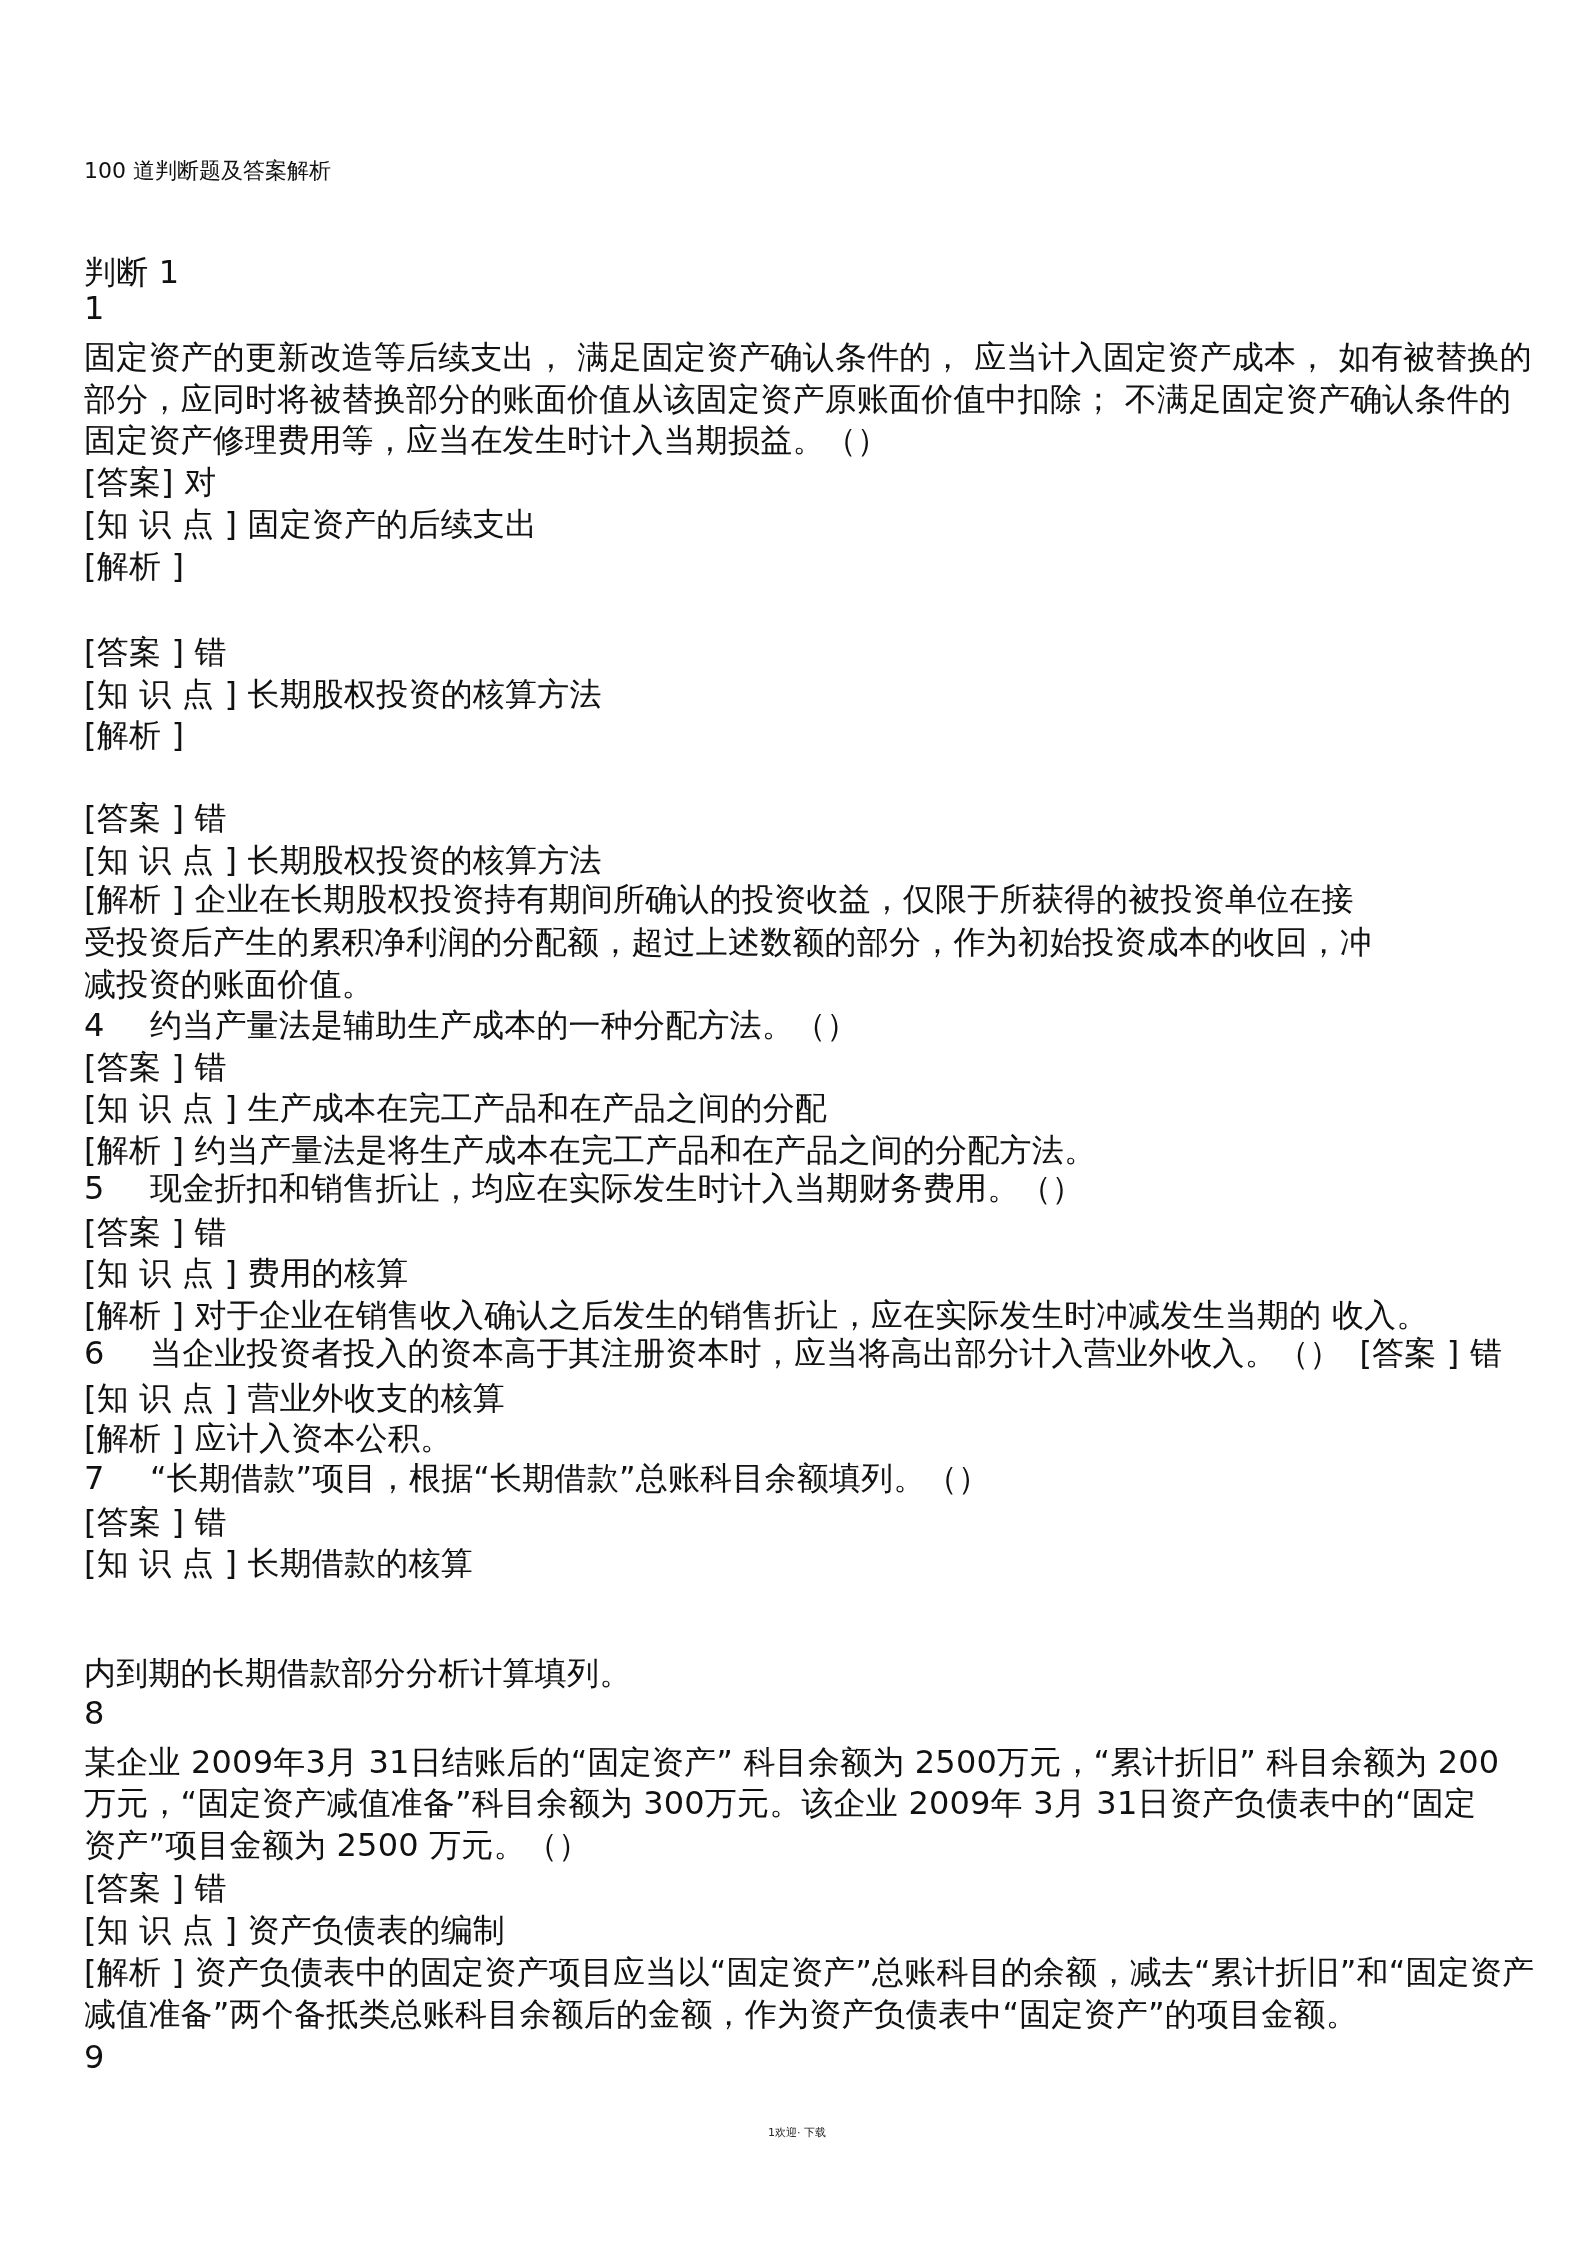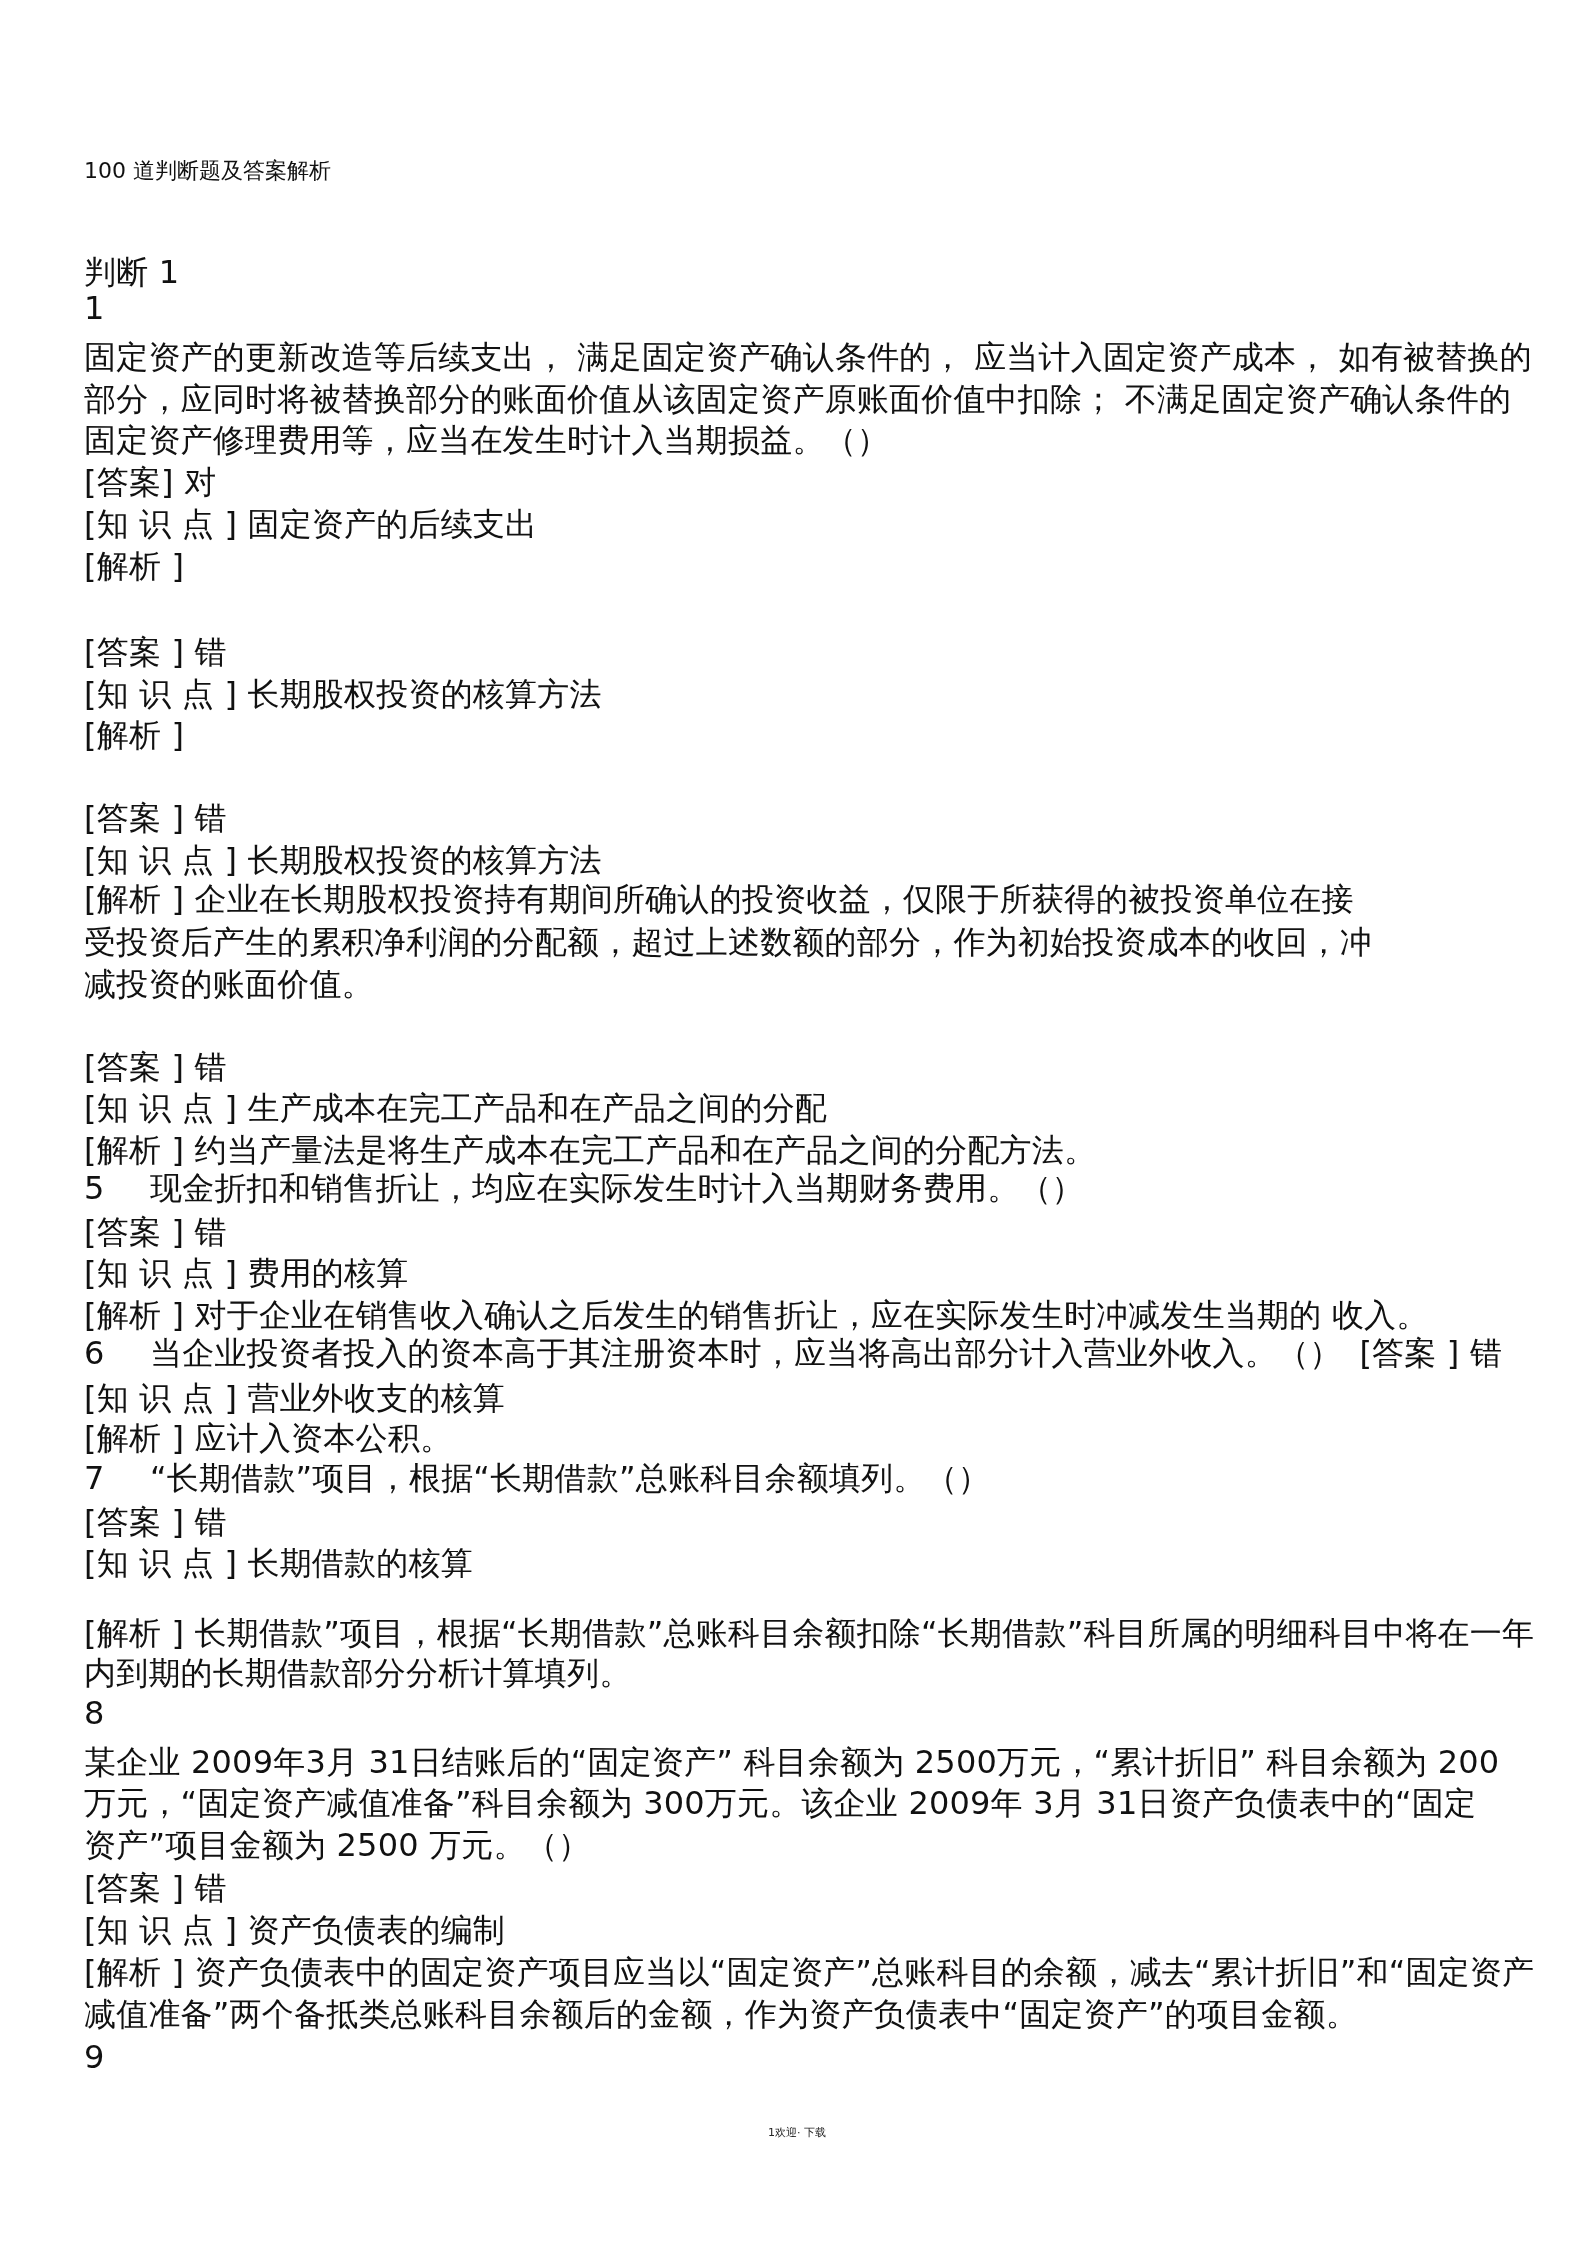--- a/index.html
+++ b/index.html
@@ -61,20 +61,23 @@
     <span>[知  识  点 ]</span>
     <span>长期股权投资的核算方法</span>
   </div>
   <div class="line" style="top:883px;">
     <span>[解析 ]</span>
     <span>企业在长期股权投资持有期间所确认的投资收益，仅限于所获得的被投资单位在接</span>
   </div>
   <div class="line" style="top:926px;">受投资后产生的累积净利润的分配额，超过上述数额的部分，作为初始投资成本的收回，冲</div>
   <div class="line" style="top:968px;">减投资的账面价值。</div>
 
+  <div class="line" style="top:1009px;">
+    <span class="num">4</span><span>约当产量法是辅助生产成本的一种分配方法。（）</span>
+  </div>
   <div class="line" style="top:1051px;">
     <span>[答案 ]</span>
     <span>错</span>
   </div>
   <div class="line" style="top:1092px;">
     <span>[知  识  点 ]</span>
     <span>生产成本在完工产品和在产品之间的分配</span>
   </div>
   <div class="line" style="top:1134px;">
     <span>[解析 ]</span>
@@ -114,24 +117,20 @@
     <span class="num">7</span><span>“长期借款”项目，根据“长期借款”总账科目余额填列。（）</span>
   </div>
   <div class="line" style="top:1506px;">
     <span>[答案 ]</span>
     <span>错</span>
   </div>
   <div class="line" style="top:1547px;">
     <span>[知  识  点 ]</span>
     <span>长期借款的核算</span>
   </div>
-  <div class="line" style="top:1617px;">
-    <span>[解析 ]</span>
-    <span>长期借款”项目，根据“长期借款”总账科目余额扣除“长期借款”科目所属的明细科目中将在一年</span>
-  </div>
   <div class="line" style="top:1657px;">内到期的长期借款部分分析计算填列。</div>
 
   <div class="line" style="top:1697px;">8</div>
   <div class="line" style="top:1746px;">某企业  2009年3月  31日结账后的“固定资产”  科目余额为  2500万元，“累计折旧”  科目余额为  200</div>
   <div class="line" style="top:1787px;">万元，“固定资产减值准备”科目余额为    300万元。该企业  2009年  3月  31日资产负债表中的“固定</div>
   <div class="line" style="top:1829px;">资产”项目金额为  2500 万元。（）</div>
   <div class="line" style="top:1872px;">
     <span>[答案 ]</span>
     <span>错</span>
   </div>

